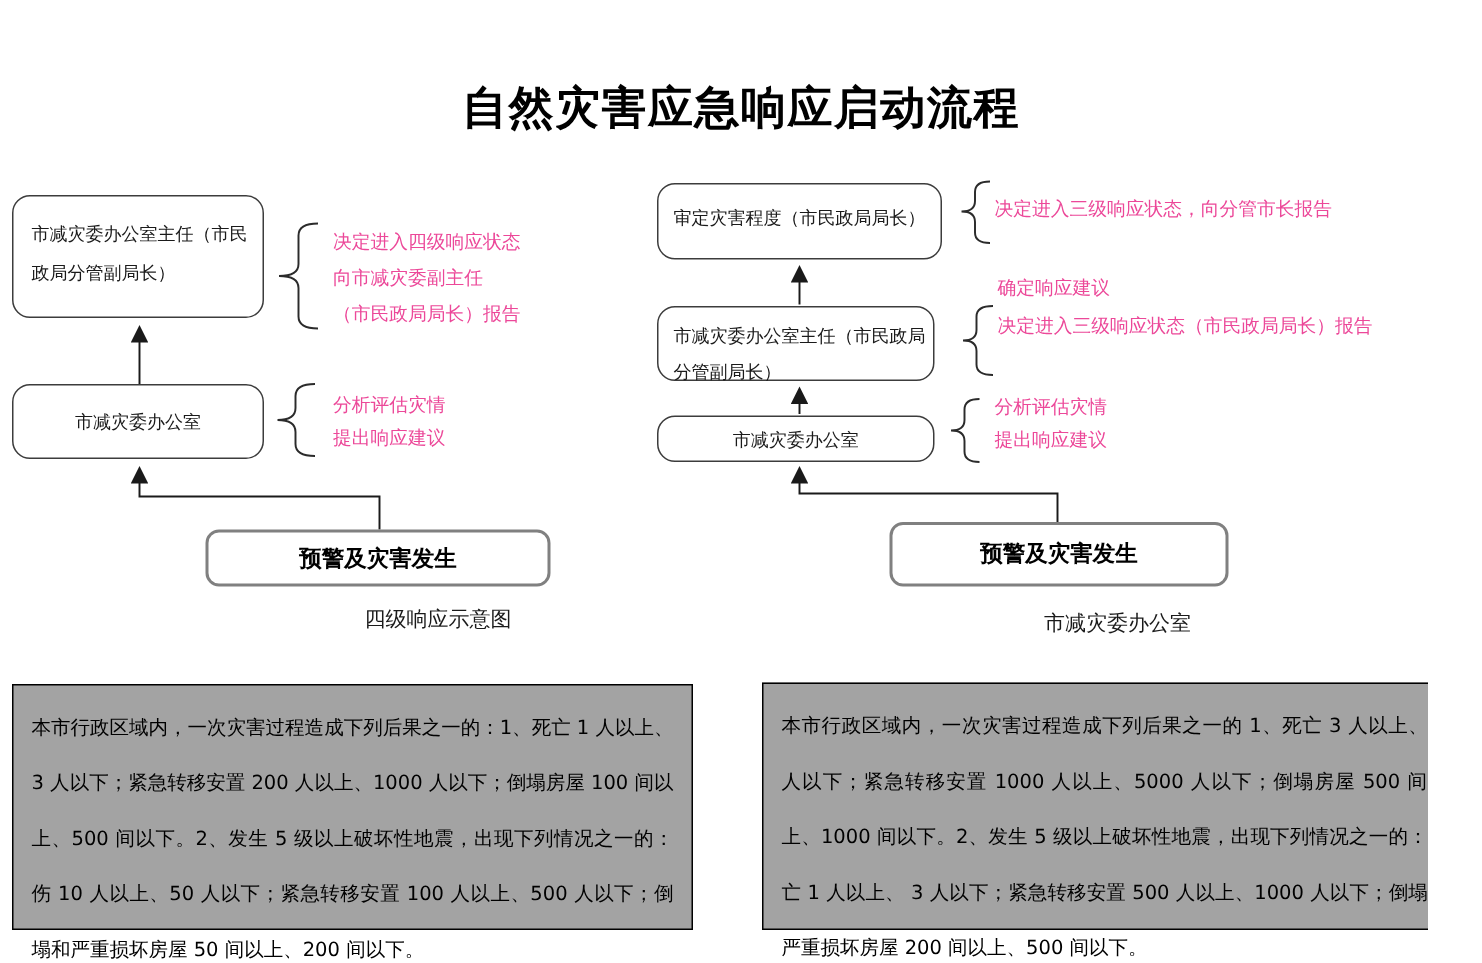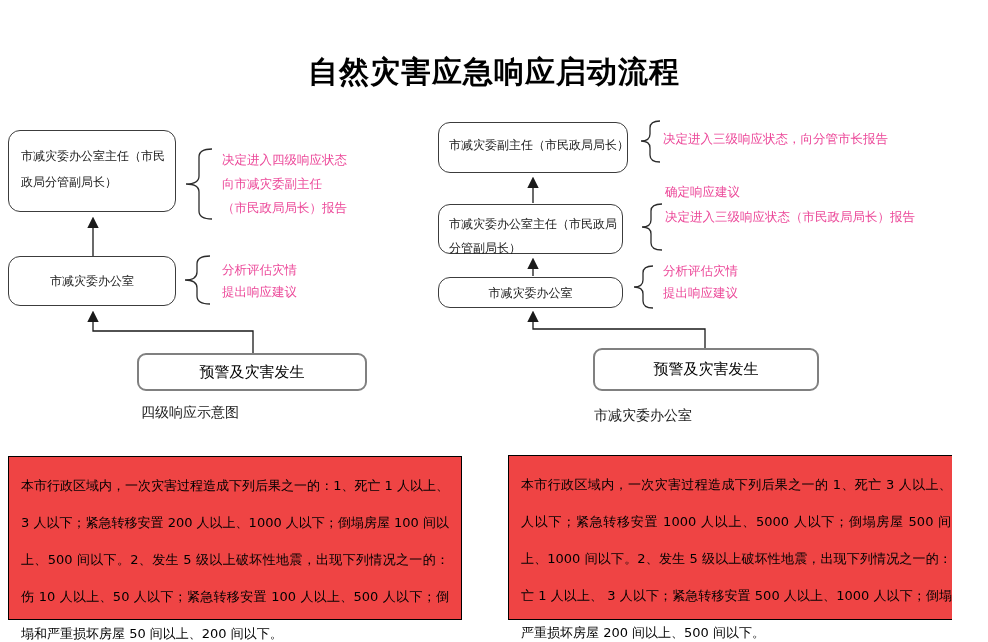--- a/index.html
+++ b/index.html
@@ -12,31 +12,31 @@
     font-size:30px;font-weight:bold;letter-spacing:1px;color:#000;
   }
   .rbox{
     position:absolute;background:#fff;border:1px solid #3c3c3c;border-radius:12px;
     font-size:12px;line-height:26px;box-sizing:border-box;
   }
   .rbox.center{display:flex;align-items:center;justify-content:center;text-align:center;}
   .ebox{
     position:absolute;background:#fff;border:2px solid #808080;border-radius:9px;
     display:flex;align-items:center;justify-content:center;
-    font-size:15px;font-weight:normal;box-sizing:border-box;color:#000;
+    font-size:15px;font-weight:bold;box-sizing:border-box;color:#000;
   }
-  .caption{position:absolute;font-size:14px;text-align:left;width:200px;color:#1a1a1a;}
+  .caption{position:absolute;font-size:14px;text-align:right;width:200px;color:#1a1a1a;}
   .notes{position:absolute;font-size:12.5px;color:#ec4899;}
   .notes div{white-space:nowrap;}
   .criteria{
-    position:absolute;border:1px solid #000;background:#ef4444;box-sizing:border-box;
+    position:absolute;border:1px solid #000;background:#a3a3a3;box-sizing:border-box;
     font-size:13px;line-height:37px;padding:10px 12px 0 12px;text-align:justify;color:#000;
   }
   svg.overlay{position:absolute;left:0;top:0;}
-  .lh24 div{line-height:24px;font-family:Liberation Mono, monospace;}
+  .lh24 div{line-height:24px;}
   .lh25 div{line-height:25px;}
   .lh22 div{line-height:22px;}
 </style>
 </head>
 <body>
 
 <div class="page">
 
   <div class="title">自然灾害应急响应启动流程</div>
 
@@ -73,21 +73,21 @@
 
   <div class="notes lh22" style="left:222px;top:259px;">
     <div>分析评估灾情</div>
     <div>提出响应建议</div>
   </div>
 
   <div class="ebox" style="left:137px;top:353px;width:230px;height:38px;">预警及灾害发生</div>
 
   <div class="caption" style="left:141px;top:404px;">四级响应示意图</div>
 
-  <div class="rbox" style="left:438px;top:122px;width:190px;height:51px;padding:9px 0 0 10px;white-space:nowrap;">市减灾委副主任（市民政局局长）</div>
+  <div class="rbox" style="left:438px;top:122px;width:190px;height:51px;padding:9px 0 0 10px;white-space:nowrap;">审定灾害程度（市民政局局长）</div>
 
   <div class="notes" style="left:663px;top:131px;">
     <div>决定进入三级响应状态，向分管市长报告</div>
   </div>
 
   <div class="rbox" style="left:438px;top:204px;width:185px;height:50px;padding:7px 5px 0 10px;line-height:24px;">市减灾委办公室主任（市民政局分管副局长）</div>
 
   <div class="notes lh25" style="left:665px;top:179px;">
     <div>确定响应建议</div>
     <div>决定进入三级响应状态（市民政局局长）报告</div>

